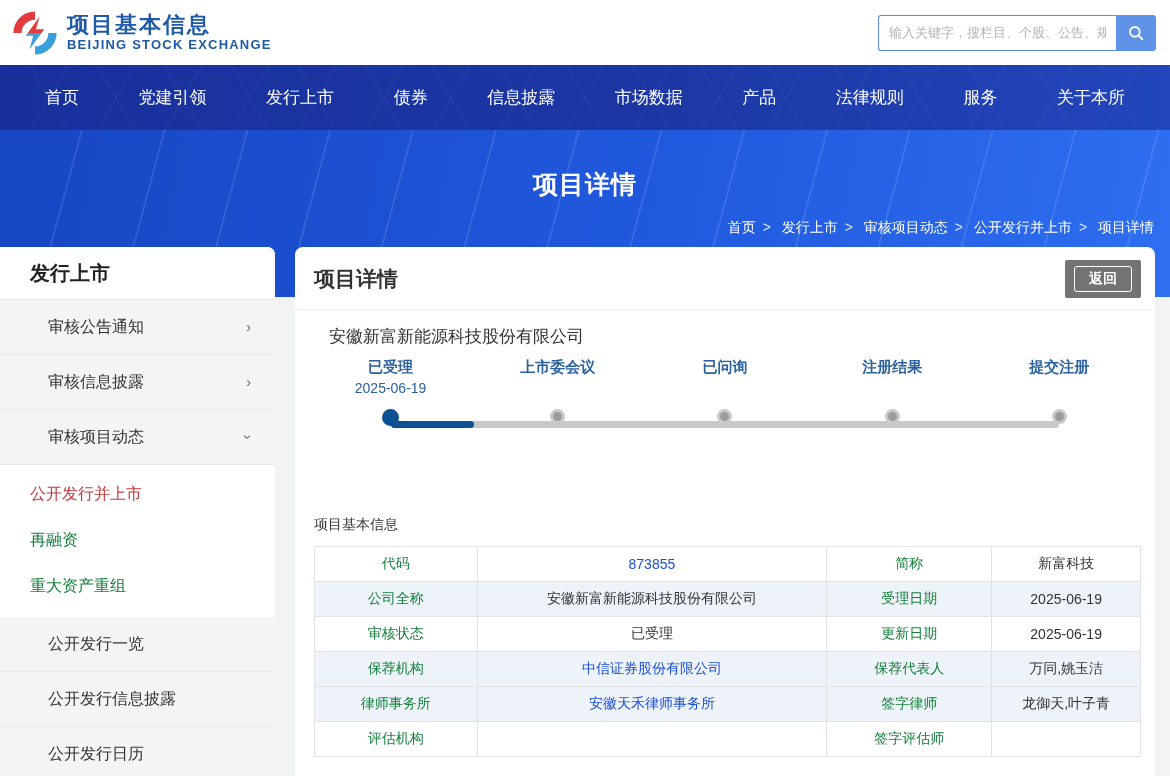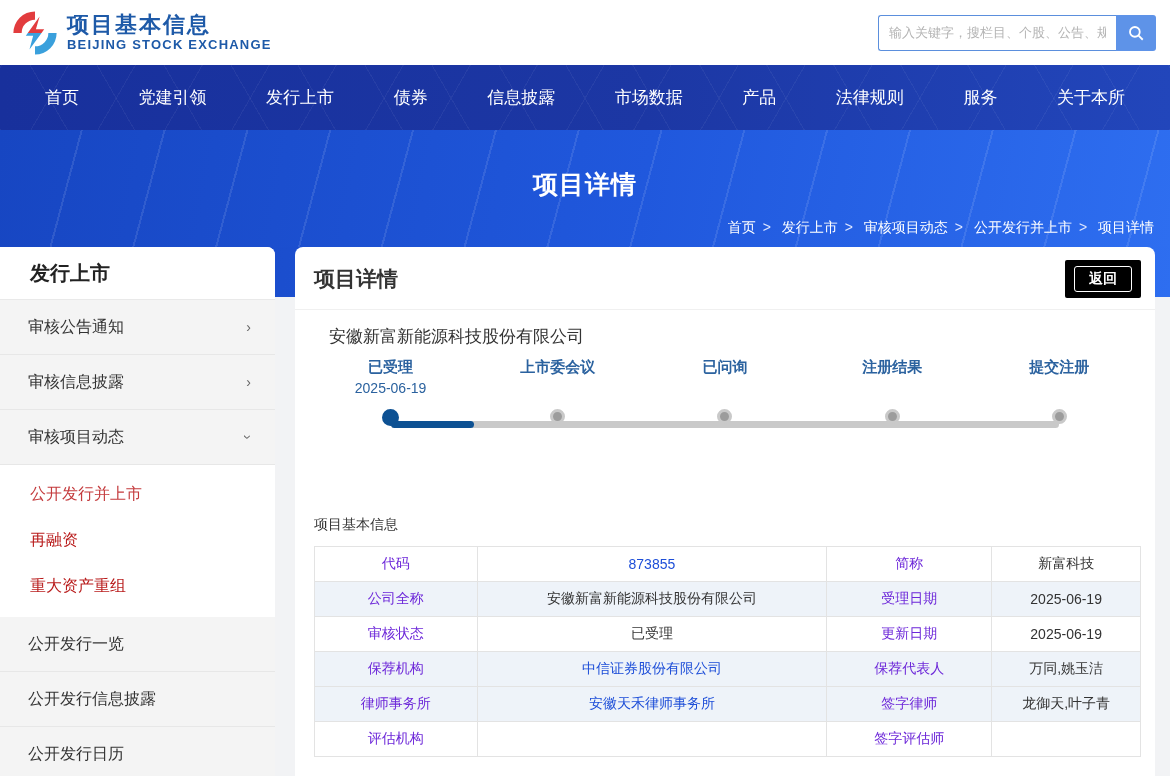--- a/index.html
+++ b/index.html
@@ -37,51 +37,51 @@
   .crumb-sep { margin:0 7px; color:#dfe7ff; }
 
   
   .content { position:relative; height:529px; display:flex; }
   .content::before { content:""; position:absolute; top:0; left:0; right:0; height:50px;
     background:linear-gradient(100deg,#1746c2 0%,#2058dd 55%,#2e6ef0 100%); }
 
   
   .sidebar { position:relative; z-index:1; width:275px; background:#fff; border-radius:0 8px 0 0; overflow:hidden; }
   .sb-title { height:53px; line-height:53px; padding:0 30px; font-size:20px; font-weight:700; color:#222; border-bottom:1px solid #e9e9e9; background:#fff; }
-  .sb-item { height:55px; background:#f4f4f4; border-bottom:1px solid #e7e7e7; display:flex; align-items:center; justify-content:space-between; padding:0 24px 0 28px; font-size:16px; color:#333; cursor:pointer; }
+  .sb-item { height:55px; background:#f4f4f4; border-bottom:1px solid #e7e7e7; display:flex; align-items:center; justify-content:space-between; padding:0 24px 0 48px; font-size:16px; color:#333; cursor:pointer; }
   .chev { color:#666; font-size:14px; line-height:1; }
   .chev.down { display:inline-block; transform:rotate(90deg); }
   .submenu { background:#fff; padding:6px 0 8px; }
-  .sub-item { height:46px; line-height:46px; padding:0 30px; font-size:16px; color:#b91c1c; cursor:pointer; }
+  .sub-item { height:46px; line-height:46px; padding:0 30px; font-size:16px; color:#15803d; cursor:pointer; }
   .sub-item.active { color:#c43b3d; }
 
   
   .panel { position:relative; z-index:1; margin-left:20px; width:860px; background:#fff; border-radius:8px 8px 0 0; }
   .panel-head { display:flex; align-items:center; justify-content:space-between; padding:13px 14px 11px 19px; border-bottom:1px solid #f0f0f0; }
   .panel-head h2 { font-size:21px; font-weight:700; color:#333; }
-  .back { background:#000000; border:none; cursor:pointer; padding:6px 9px; border-radius:2px; }
+  .back { background:#737373; border:none; cursor:pointer; padding:6px 9px; border-radius:2px; }
   .back-inner { display:inline-block; color:#fff; font-size:14px; font-weight:700; border:1px solid #fff; border-radius:3px; padding:3px 14px; }
   .company { padding:15px 0 0 34px; font-size:17px; color:#333; }
 
   
   .steps { position:relative; margin:10px 12px 0; height:86px; display:flex; }
   .step { width:20%; display:flex; flex-direction:column; align-items:center; position:relative; z-index:1; }
   .step-label { font-size:15px; font-weight:700; color:#2b629f; height:22px; }
   .step-date { font-size:14px; color:#2b629f; height:24px; }
   .step-dot { width:15px; height:15px; border-radius:50%; background:#9c9c9c; border:3px solid #c9c9c9; margin-top:5px; }
   .step-dot.active { width:17px; height:17px; background:#0d5193; border:2px solid #0d5193; }
   .steps-track { position:absolute; left:10%; right:10%; top:63px; height:7px; border-radius:4px; background:#c9c9c9; }
   .steps-progress { position:absolute; left:10%; width:10%; top:63px; height:7px; border-radius:4px; background:#0d5193; }
 
   
   .section-title { margin:72px 0 12px; padding-left:19px; font-size:14px; font-weight:500; color:#333; }
   .tbl-wrap { margin:0 14px 0 19px; }
   table { width:100%; border-collapse:collapse; table-layout:fixed; }
   td { border:1px solid #e3e3e3; height:35px; text-align:center; font-size:14px; color:#333; padding:0 6px; overflow:hidden; white-space:nowrap; }
-  td.lbl { color:#6d28d9; }
+  td.lbl { color:#15803d; }
   tr.alt td { background:#eef3f9; }
   td .cell-link { color:#1d4ed8; text-decoration:none; cursor:pointer; }
   col.c0 { width:19.7%; } col.c1 { width:42.3%; } col.c2 { width:20%; } col.c3 { width:18%; }
 </style>
 </head>
 <body>
 
 <header class="top">
   <div class="logo">
     <svg class="logo-mark" viewBox="0 0 100 100">

